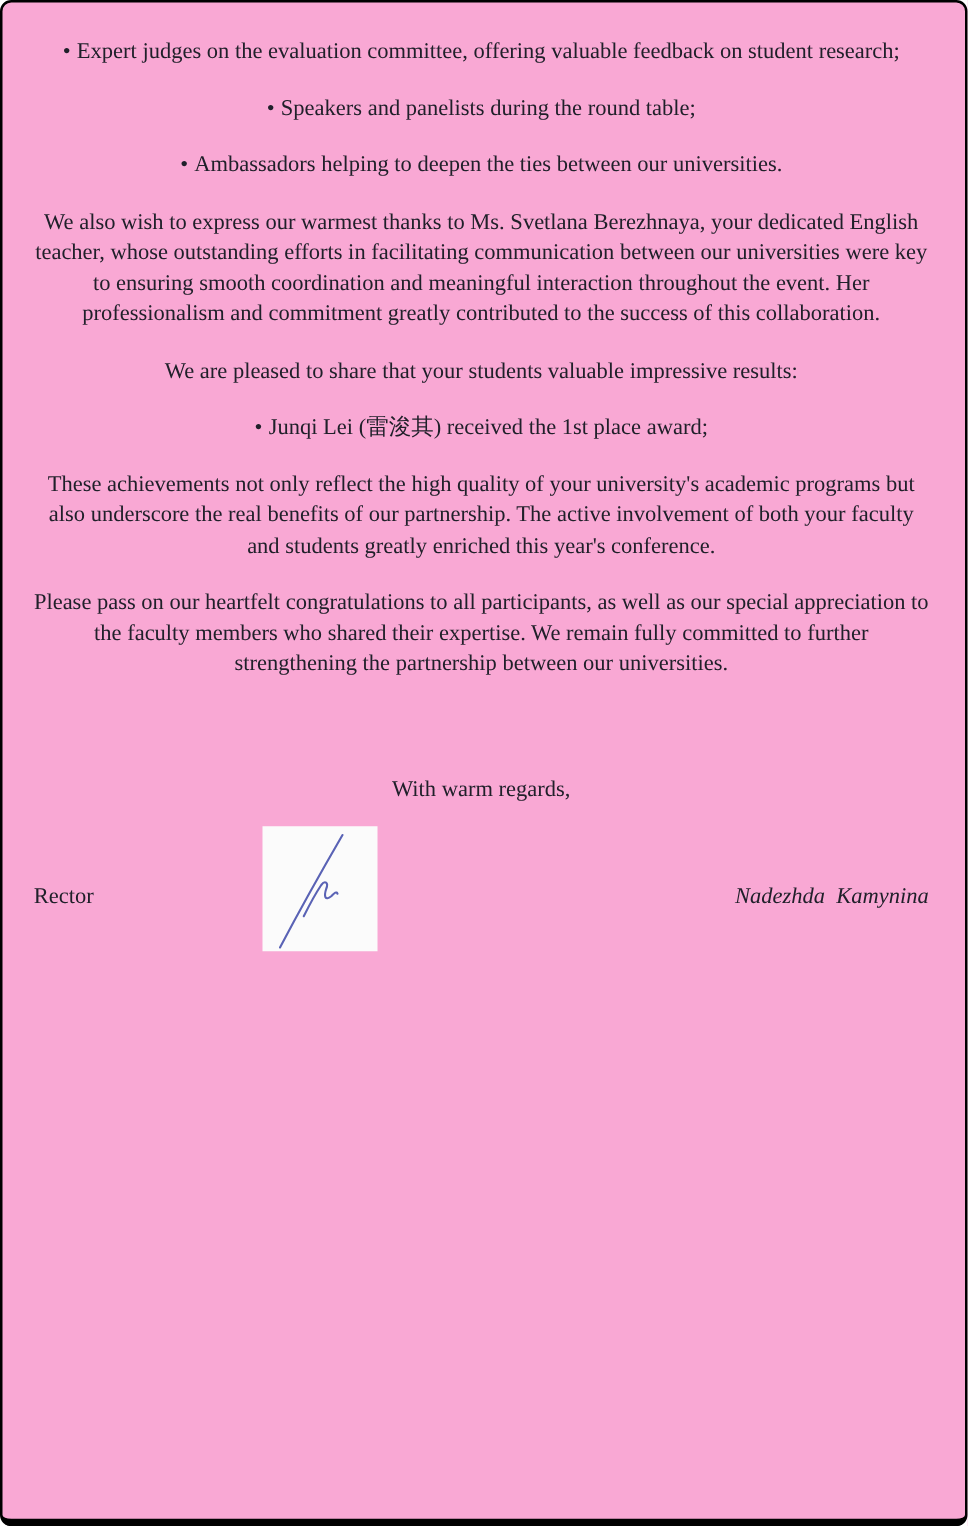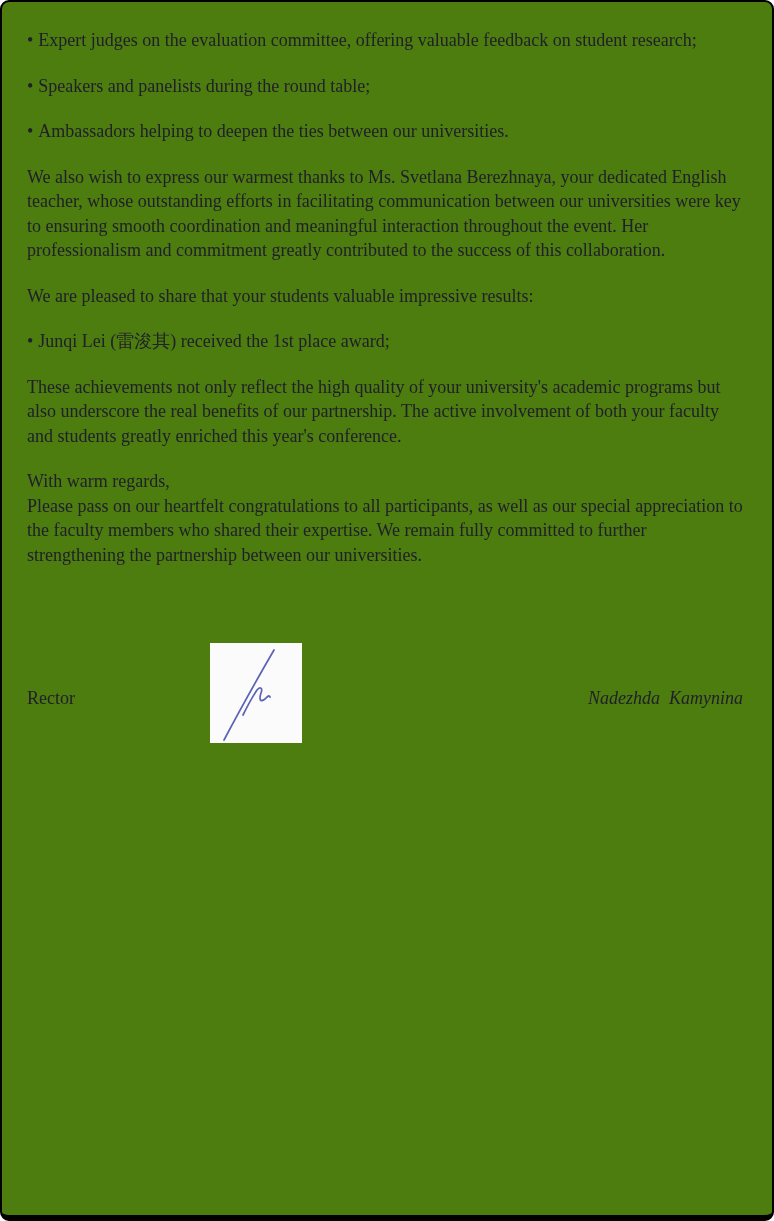--- a/index.html
+++ b/index.html
@@ -9,25 +9,26 @@
     width: 774px;
     height: 1221px;
     font-family: "Liberation Serif", "DejaVu Serif", serif;
   }
   .page {
     position: absolute;
     left: 0; top: 0;
     width: 774px;
     height: 1221px;
     box-sizing: border-box;
-    background: #4d7c0f;
+    background: #f9a8d4;
     border: 2px solid #000000;
     border-bottom-width: 6px;
     border-radius: 9px;
     overflow: hidden;
+    text-align: center;
   }
   .content {
     position: absolute;
     left: 25px;
     top: 26px;
     width: 716px;
     color: #20202a;
     font-size: 18px;
     line-height: 24.5px;
   }
@@ -89,23 +90,23 @@
 
     <p class="para">We also wish to express our warmest thanks to Ms. Svetlana Berezhnaya, your dedicated English teacher, whose outstanding efforts in facilitating communication between our universities were key to ensuring smooth coordination and meaningful interaction throughout the event. Her professionalism and commitment greatly contributed to the success of this collaboration.</p>
 
     <p class="para">We are pleased to share that your students valuable impressive results:</p>
 
     <p class="bullet-item"><span class="bullet-marker">•</span><span>Junqi Lei (雷浚其) received the 1st place award;</span></p>
 
 
     <p class="para">These achievements not only reflect the high quality of your university's academic programs but also underscore the real benefits of our partnership. The active involvement of both your faculty and students greatly enriched this year's conference.</p>
 
+    <p class="para para-congrats">Please pass on our heartfelt congratulations to all participants, as well as our special appreciation to the faculty members who shared their expertise. We remain fully committed to further strengthening the partnership between our universities.</p>
+
     <p class="para closing">With warm regards,</p>
-
-    <p class="para para-congrats">Please pass on our heartfelt congratulations to all participants, as well as our special appreciation to the faculty members who shared their expertise. We remain fully committed to further strengthening the partnership between our universities.</p>
 
     <div class="sig-row">
       <span class="sig-title">Rector</span>
       <div class="signature-wrap">
         <svg viewBox="0 0 92 100" xmlns="http://www.w3.org/2000/svg">
           <g fill="none" stroke="#5a63b5" stroke-width="1.7" stroke-linecap="round">
             <path d="M14,97 C 24,78 46,38 64,7"></path>
             <path d="M33,72 C 40,58 45,50 47,47 C 50,43 53,45 51,50 C 49,56 50,60 55,56 C 58,53 59,52 60,54"></path>
           </g>
         </svg>

